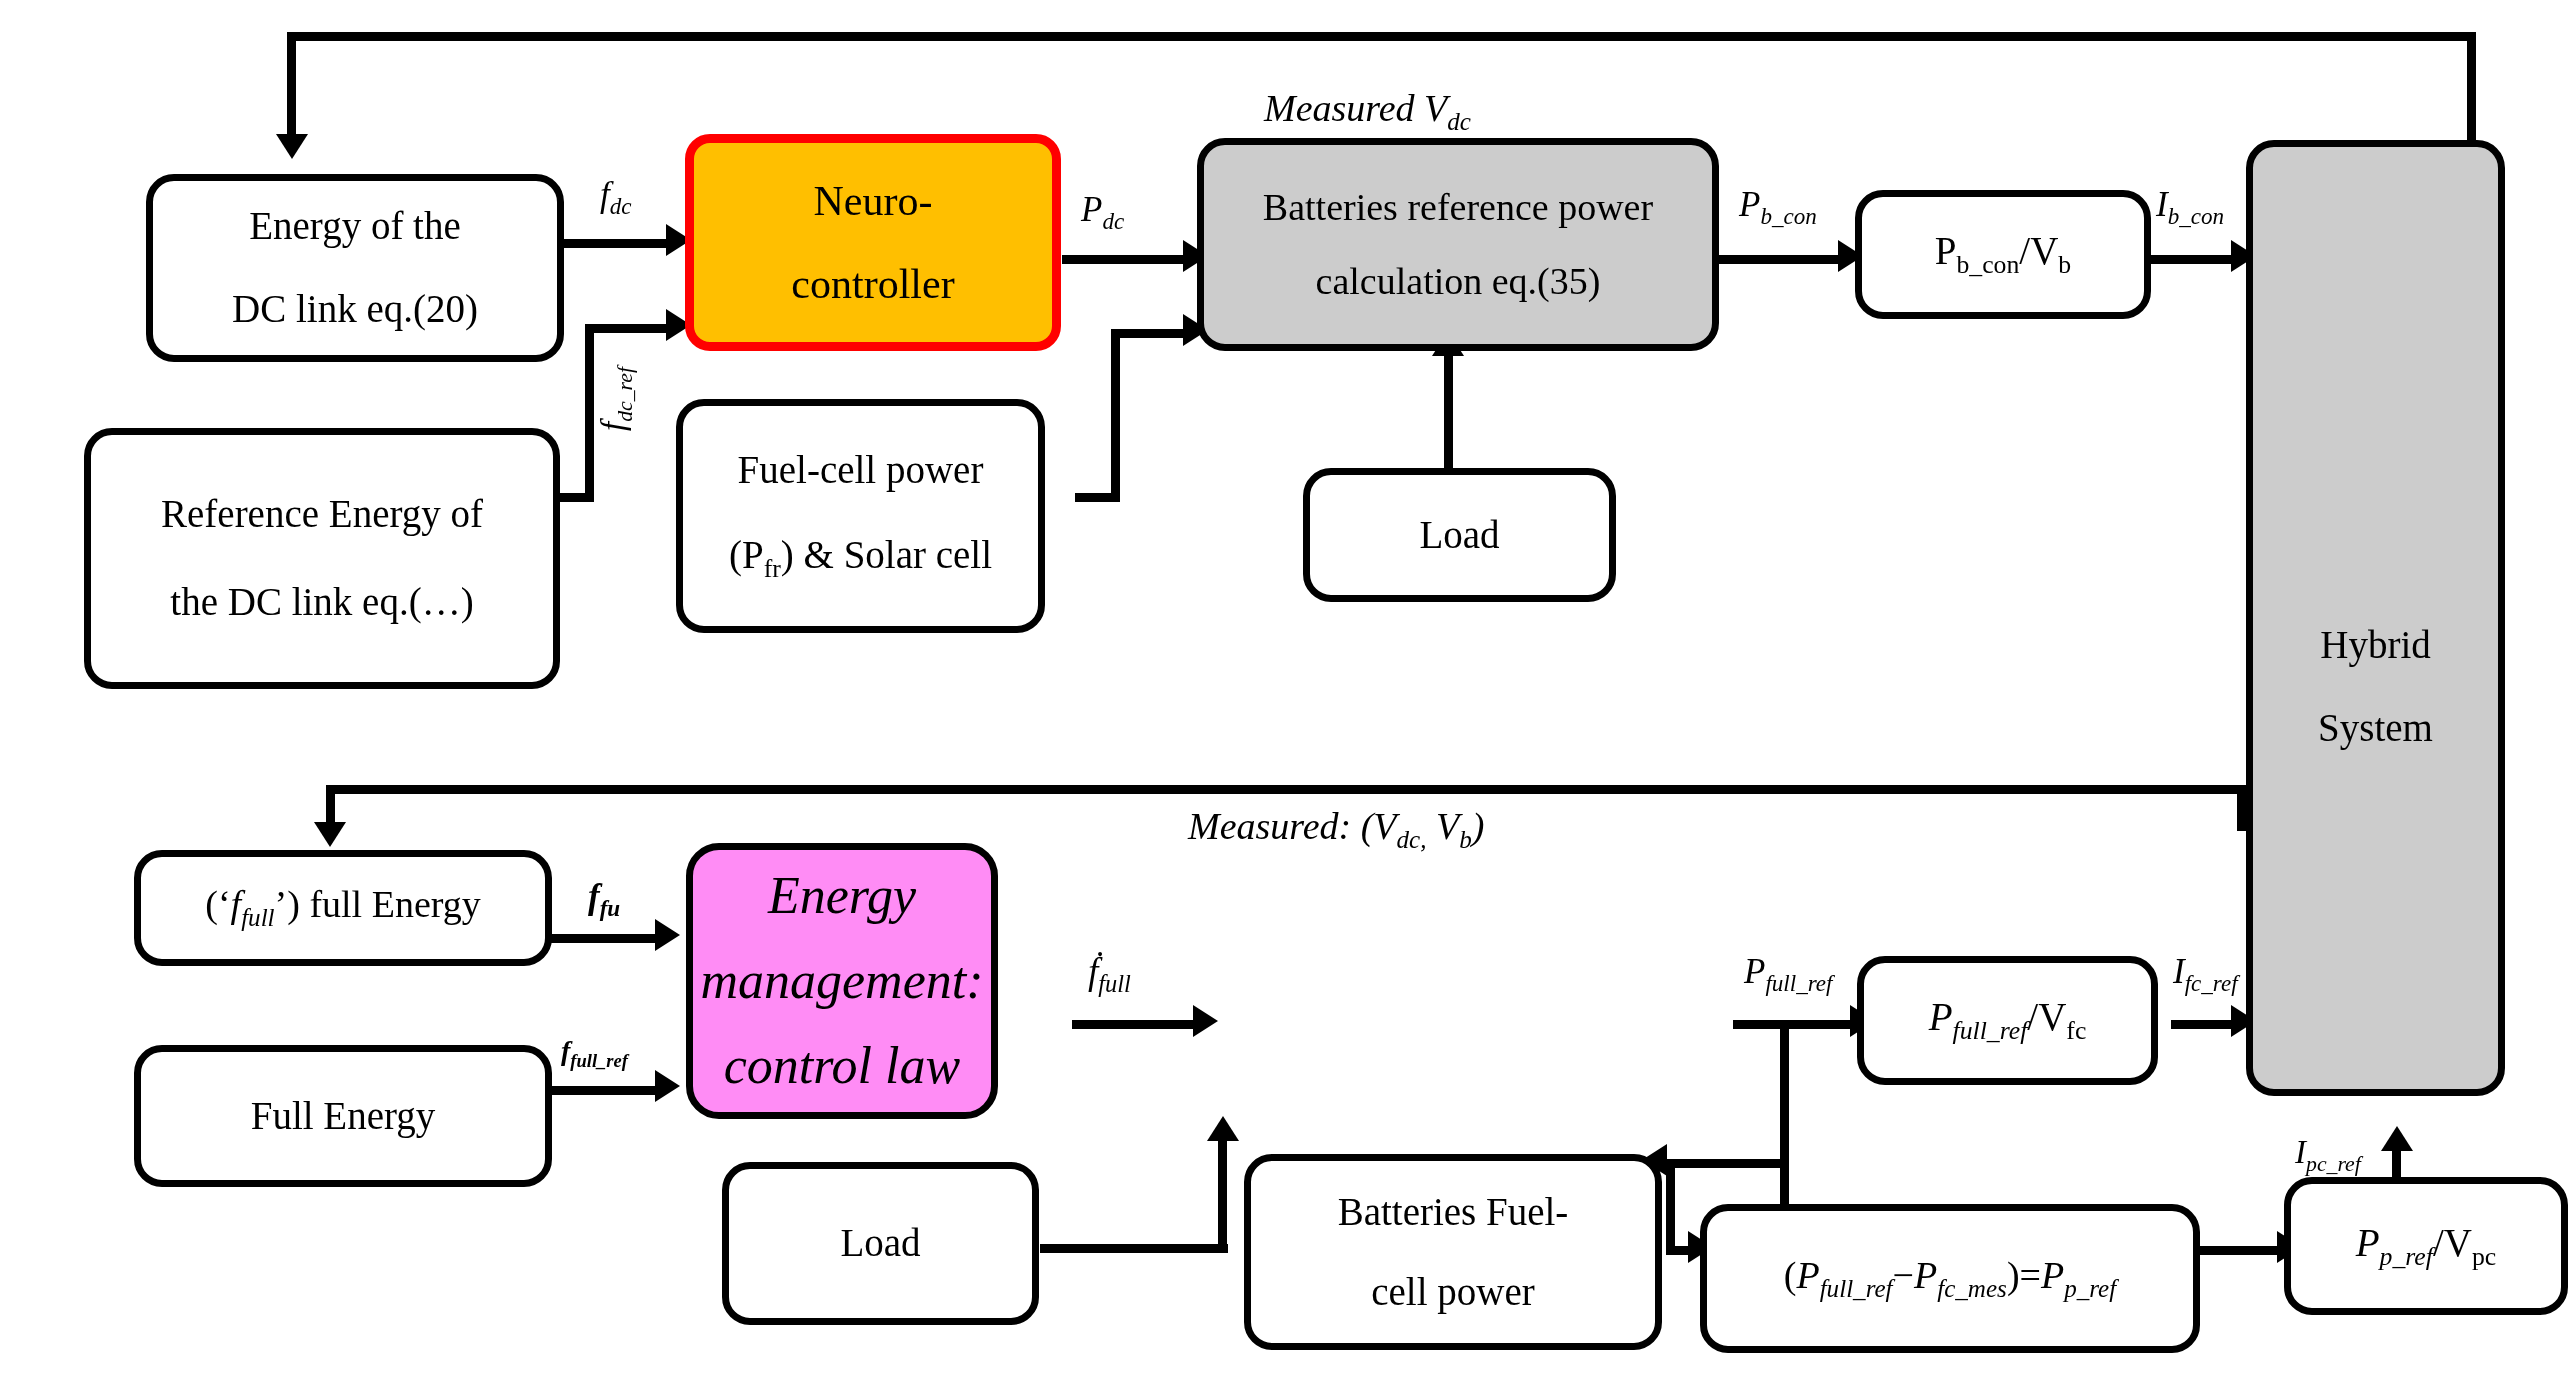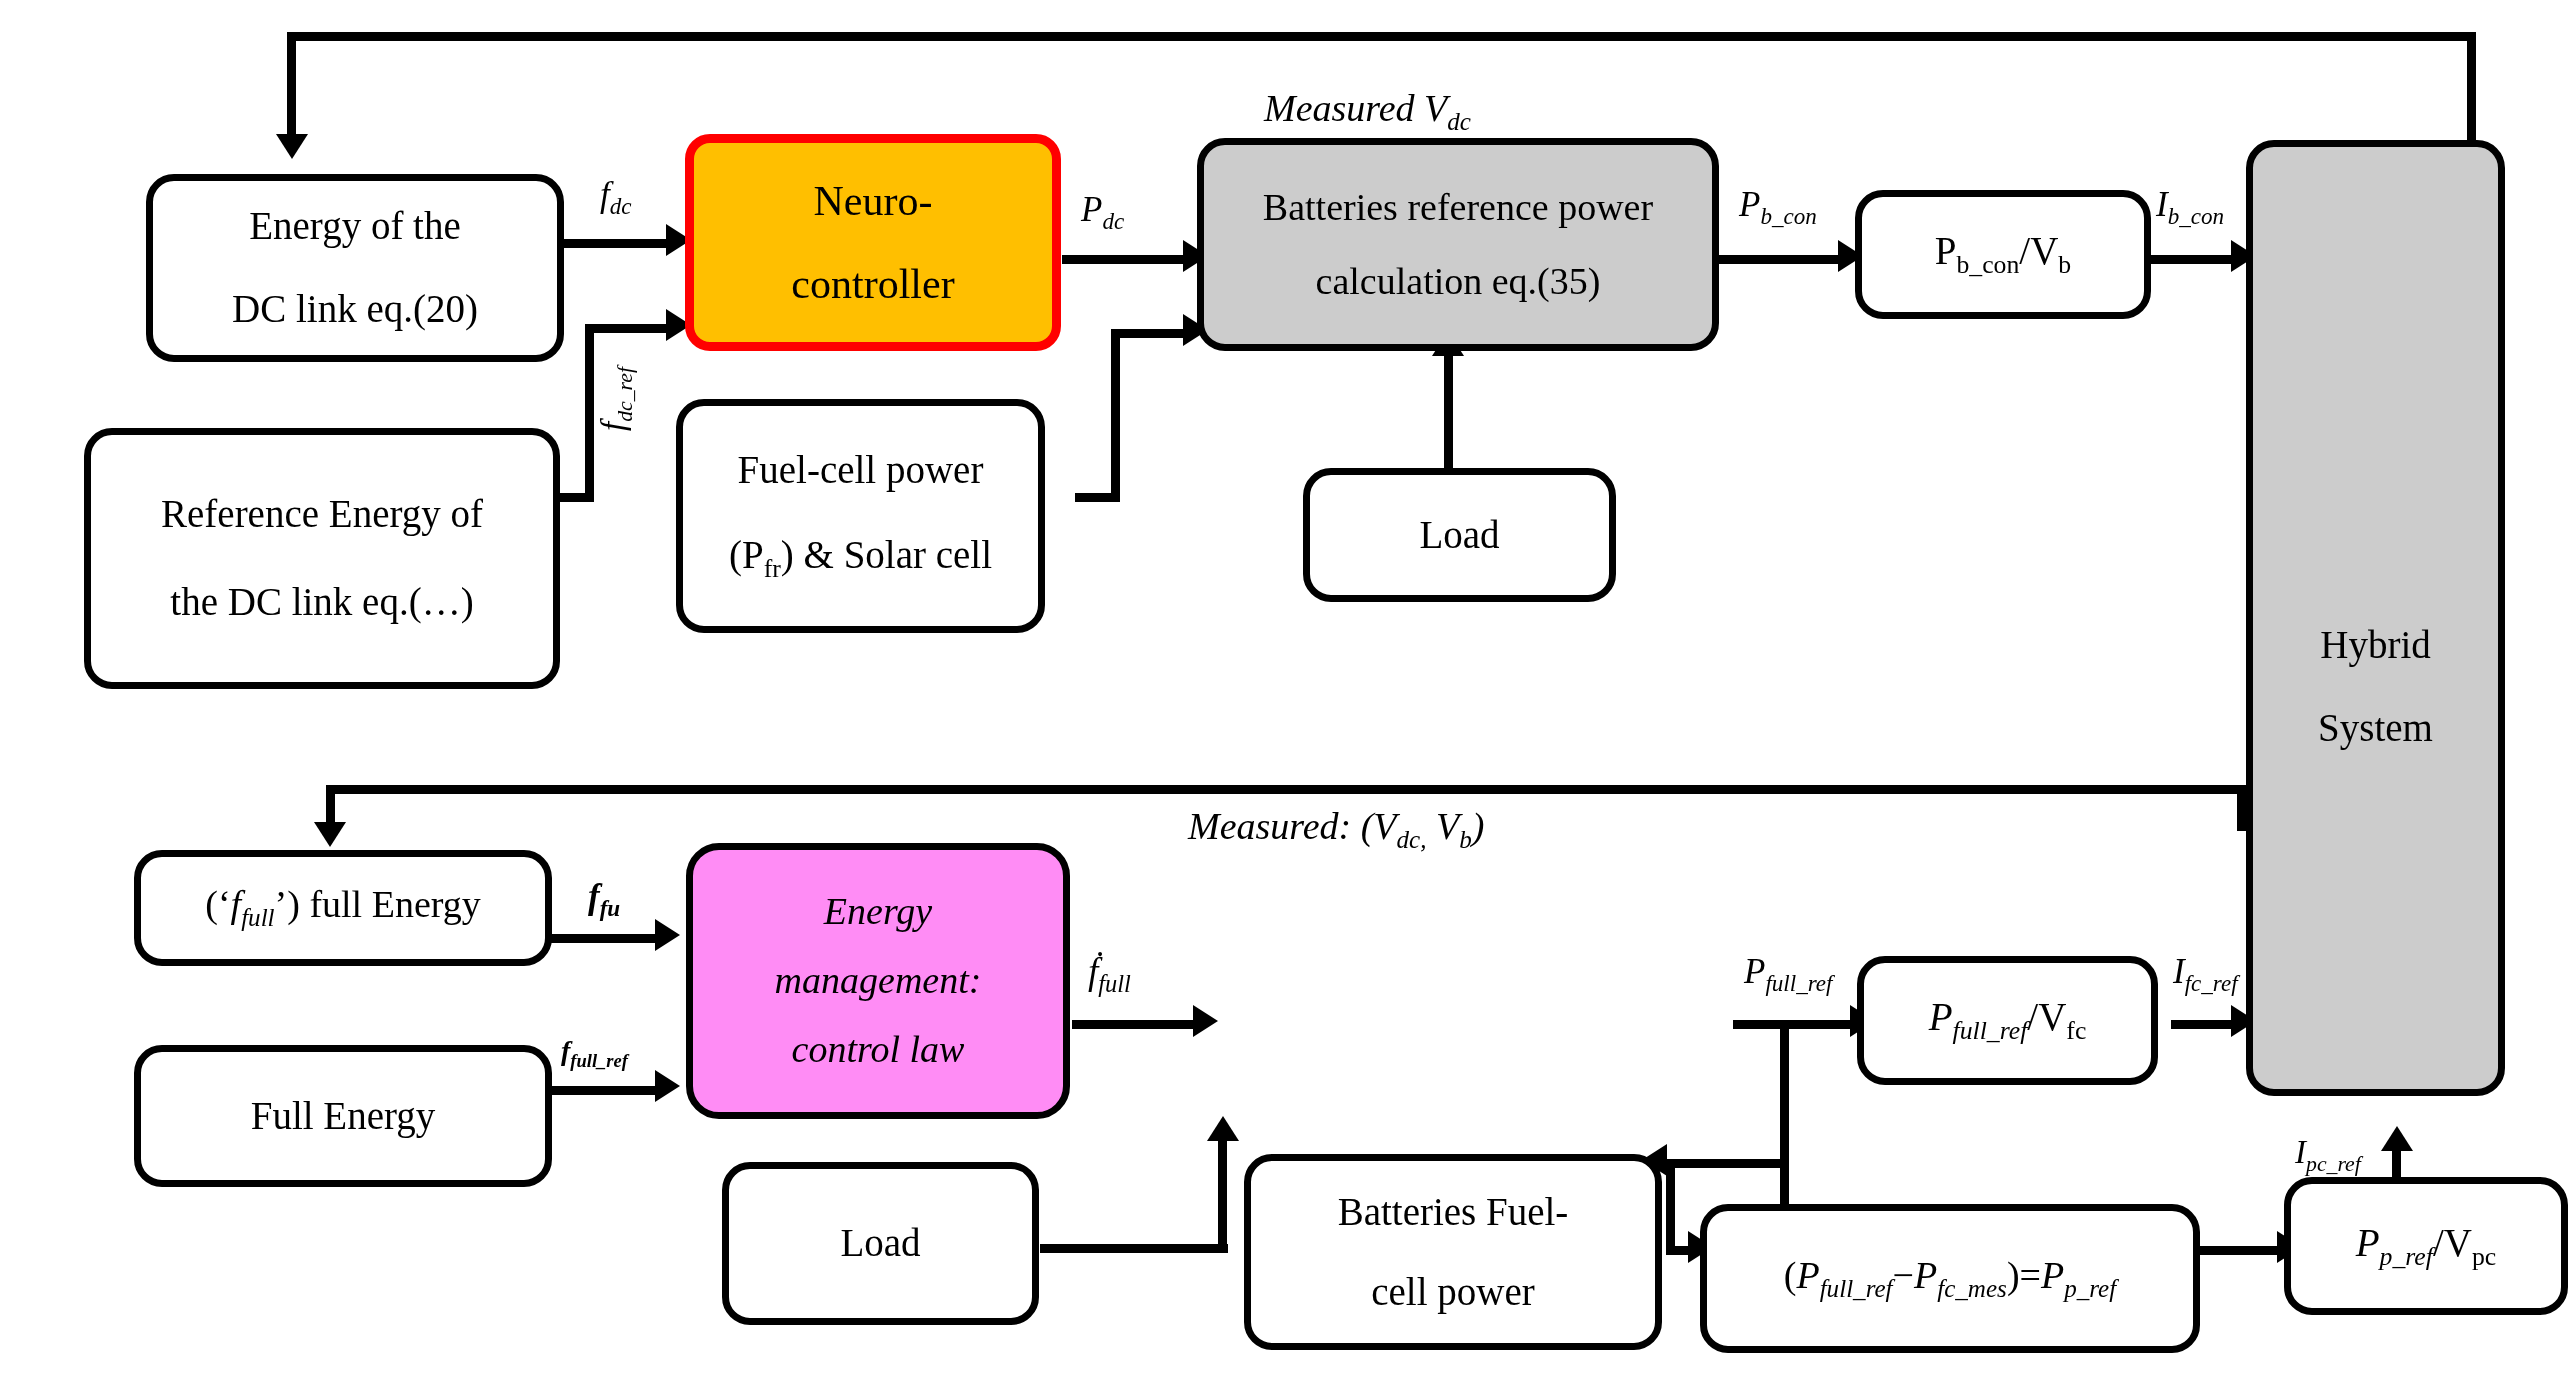--- a/index.html
+++ b/index.html
@@ -145,21 +145,21 @@
   </div>
 
   <div class="box" style="left:134px;top:850px;width:418px;height:116px;font-size:38px;">
     <span class="ln">(‘<i>f</i><sub>full</sub>’) full Energy</span>
   </div>
 
   <div class="box" style="left:134px;top:1045px;width:418px;height:142px;font-size:39px;">
     <span class="ln">Full Energy</span>
   </div>
 
-  <div class="box pink" style="left:686px;top:843px;width:384px;height:276px;font-size:38px;font-style:italic;">
+  <div class="box pink" style="left:686px;top:843px;width:312px;height:276px;font-size:52px;font-style:italic;">
     <span class="ln">Energy</span>
     <span class="ln" style="margin-top:25px;">management:</span>
     <span class="ln" style="margin-top:25px;">control law</span>
   </div>
 
 
   <div class="box" style="left:722px;top:1162px;width:317px;height:163px;font-size:39px;">
     <span class="ln">Load</span>
   </div>
 

